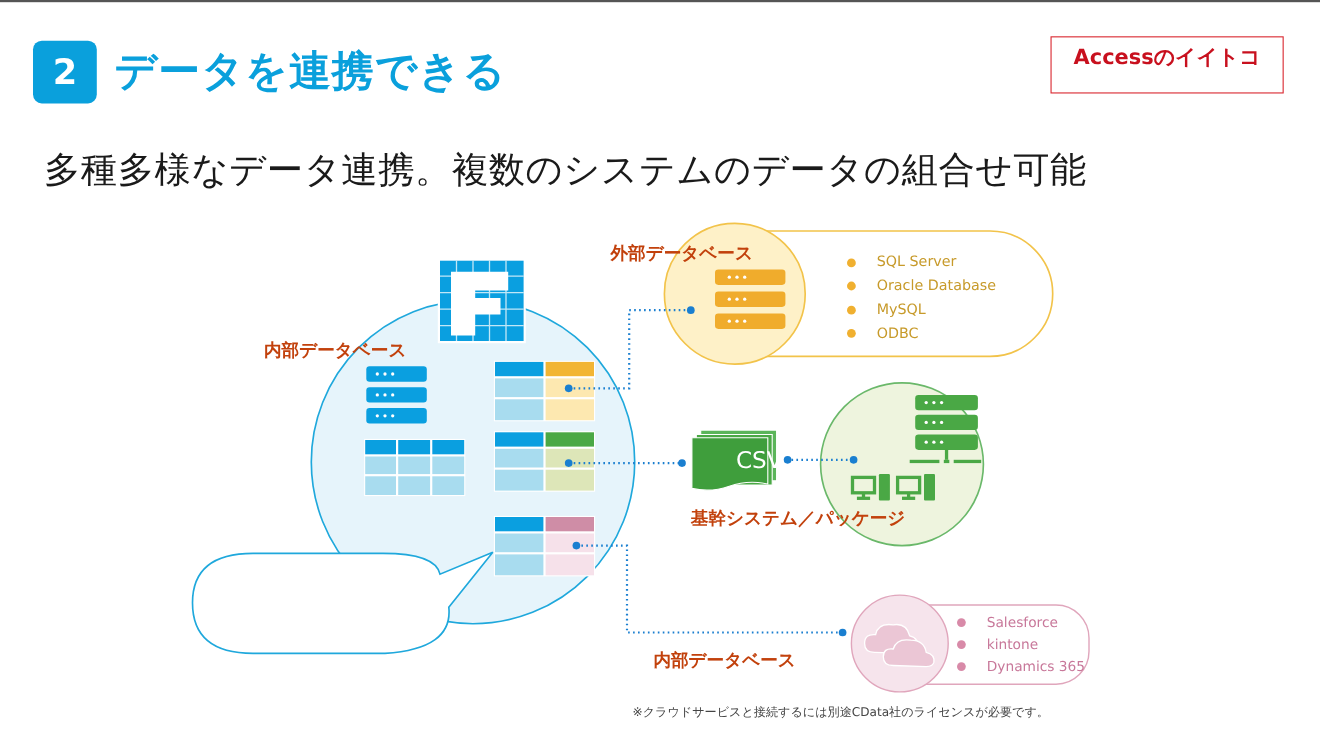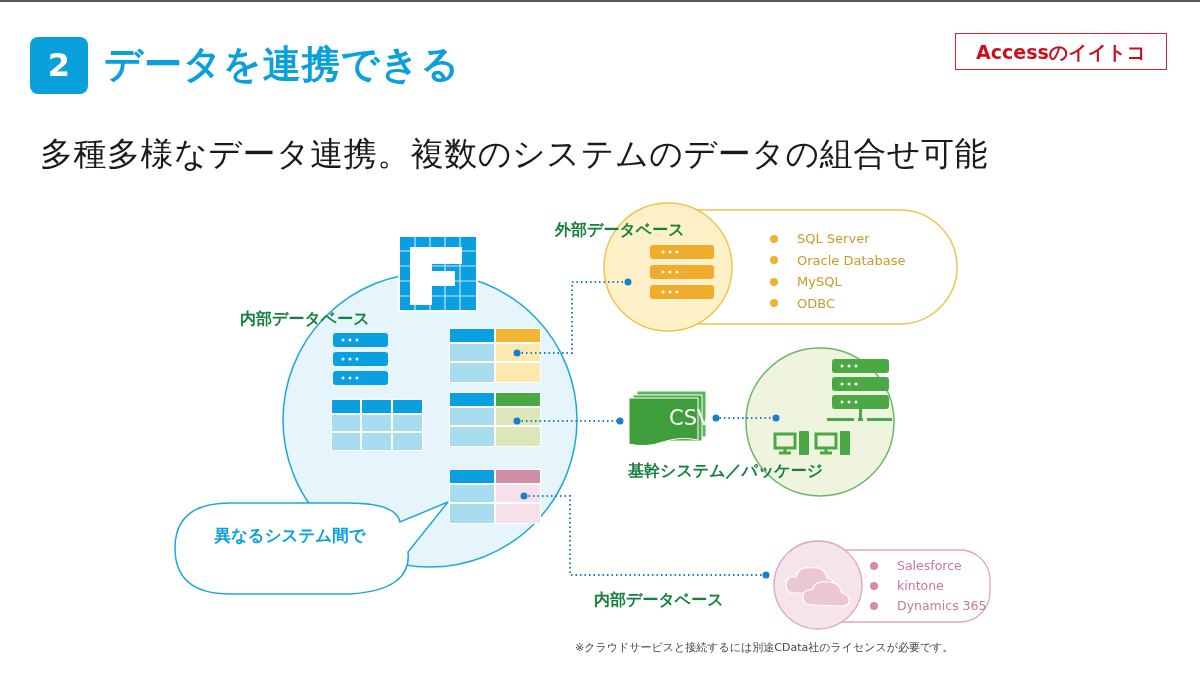--- a/index.html
+++ b/index.html
@@ -12,30 +12,30 @@
   .num-badge {
     position: absolute; left: 30px; top: 37px; width: 58px; height: 57px;
     background: #0aa0dc; border-radius: 8px; color: #fff;
     font-weight: bold; font-size: 32px; line-height: 57px; text-align: center;
   }
   .slide-title {
     position: absolute; left: 104px; top: 36px; font-size: 38px; font-weight: bold;
     color: #0aa0dc; letter-spacing: 1px; line-height: 56px; white-space: nowrap;
   }
   .brand-box {
-    position: absolute; left: 955px; top: 33px; width: 212px; height: 37px;
+    position: absolute; left: 955px; top: 33px; width: 212px; height: 52px;
     border: 1.5px solid #d9262e; box-sizing: border-box; color: #c8101e;
     font-weight: bold; font-size: 19px; line-height: 37px; text-align: center;
   }
   .subtitle {
     position: absolute; left: 40px; top: 132px; font-size: 33px; color: #1a1a1a;
     line-height: 44px; white-space: nowrap; letter-spacing: 0.5px;
   }
   svg.diagram { position: absolute; left: 0; top: 0; }
-  .lbl { position: absolute; white-space: nowrap; font-weight: bold; color: #15803d; }
+  .lbl { position: absolute; white-space: nowrap; font-weight: bold; color: #c2410c; }
   .lbl-internal { left: 240px; top: 309px; font-size: 16px; }
   .lbl-external { left: 555px; top: 220px; font-size: 16px; }
   .lbl-core { left: 628px; top: 461px; font-size: 16px; }
   .lbl-cloud { left: 594px; top: 590px; font-size: 16px; }
   .ext-list { position: absolute; left: 770px; top: 228px; font-size: 13px; color: #c79a2a; line-height: 21.5px; }
   .cloud-list { position: absolute; left: 870px; top: 556px; font-size: 12.5px; color: #c8789a; line-height: 20px; }
   .ext-list .item, .cloud-list .item { display: flex; align-items: center; white-space: nowrap; gap: 12px; }
   .dot { display: inline-block; width: 8px; height: 8px; border-radius: 50%; margin-right: 7px; }
   .ext-list .dot { background: #f0b030; }
   .cloud-list .dot { background: #d88aa8; }
@@ -256,16 +256,15 @@
       <span class="dot"></span>
       <span>kintone</span>
     </div>
   <div class="item">
       <span class="dot"></span>
       <span>Dynamics 365</span>
     </div>
 </div>
 
 <div class="bubble-text">
-  <div>異なるシステム間で</div>
 </div>
 
 <div class="footnote">※クラウドサービスと接続するには別途CData社のライセンスが必要です。</div>
 
 </body></html>

